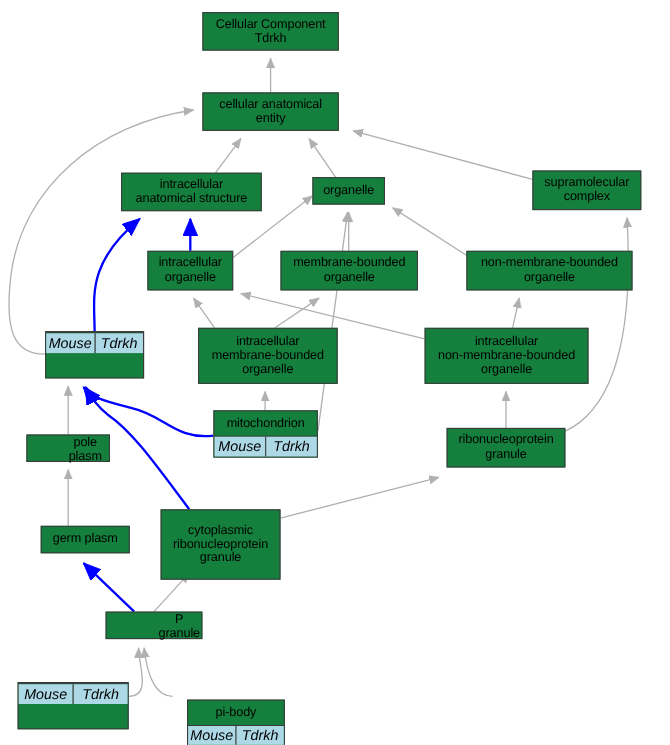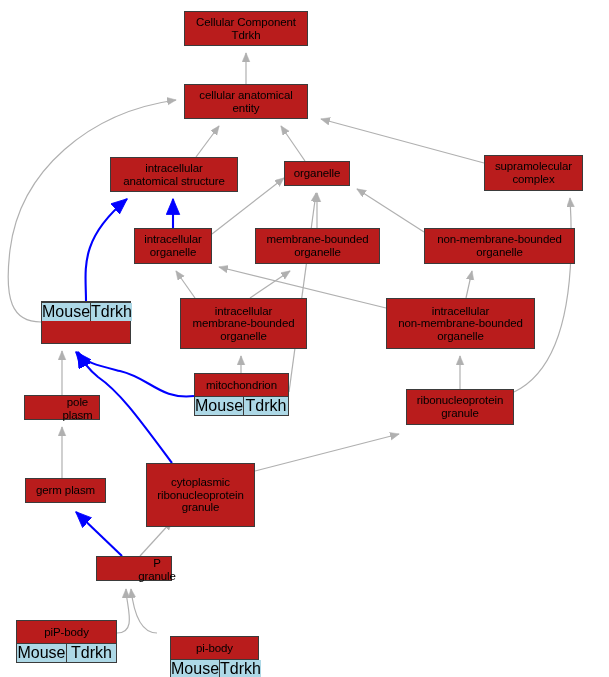--- a/index.html
+++ b/index.html
@@ -22,21 +22,21 @@
     position: absolute;
     left: 0;
     top: 0;
     width: 609px;
     height: 677px;
   }
   .node {
     position: absolute;
     box-sizing: border-box;
     border: 1.6px solid #3b3b3b;
-    background: #b91c1c;
+    background: #15803d;
     display: flex;
     flex-direction: column;
     z-index: 2;
   }
   .node-title {
     flex: 1 1 auto;
     display: flex;
     align-items: center;
     justify-content: center;
     text-align: center;
@@ -53,22 +53,23 @@
     border-top: 1.6px solid #3b3b3b;
     height: 18px;
   }
   .node-cell {
     flex: 1 1 0;
     display: flex;
     align-items: center;
     justify-content: center;
     background: #add8e6;
     color: #000000;
-    font-size: 16px;
+    font-size: 13px;
     line-height: 12px;
+    font-style: italic;
   }
   .node-cell + .node-cell {
     border-left: 1.6px solid #3b3b3b;
   }
 </style>
 </head>
 <body>
 
 <div id="graph-root">
   <svg class="edges" viewBox="0 0 609 677" xmlns="http://www.w3.org/2000/svg">
@@ -165,33 +166,32 @@
         <div class="node-title">mitochondrion</div>
         <div class="node-cells">
           <div class="node-cell" style="background: rgb(173, 216, 230);">Mouse</div>
           <div class="node-cell" style="background: rgb(173, 216, 230);">Tdrkh</div>
         </div>
       </div>
       <div class="node" style="left: 406px; top: 389px; width: 108px; height: 36px;">
         <div class="node-title">ribonucleoprotein
 granule</div>
       </div>
-      <div class="node" style="left: 25px; top: 478px; width: 81px; height: 25px;">
+      <div class="node" style="left: 37px; top: 478px; width: 81px; height: 25px;">
         <div class="node-title">germ plasm</div>
       </div>
       <div class="node" style="left: 146px; top: 463px; width: 109px; height: 64px;">
         <div class="node-title">cytoplasmic
 ribonucleoprotein
 granule</div>
       </div>
-      <div class="node" style="left: 96px; top: 556px; width: 76px; height: 25px; padding-left: 46px;">
+      <div class="node" style="left: 96px; top: 556px; width: 88px; height: 25px; padding-left: 46px;">
         <div class="node-title">P granule</div>
       </div>
       <div class="node" style="left: 16px; top: 620px; width: 101px; height: 43px;">
-        <div class="node-title">piP-body</div>
         <div class="node-cells">
           <div class="node-cell" style="background: rgb(173, 216, 230);">Mouse</div>
           <div class="node-cell" style="background: rgb(173, 216, 230);">Tdrkh</div>
         </div>
       </div>
       <div class="node" style="left: 170px; top: 620px; width: 89px; height: 43px; margin-top: 16px;">
         <div class="node-title">pi-body</div>
         <div class="node-cells">
           <div class="node-cell" style="background: rgb(173, 216, 230);">Mouse</div>
           <div class="node-cell" style="background: rgb(173, 216, 230);">Tdrkh</div>

